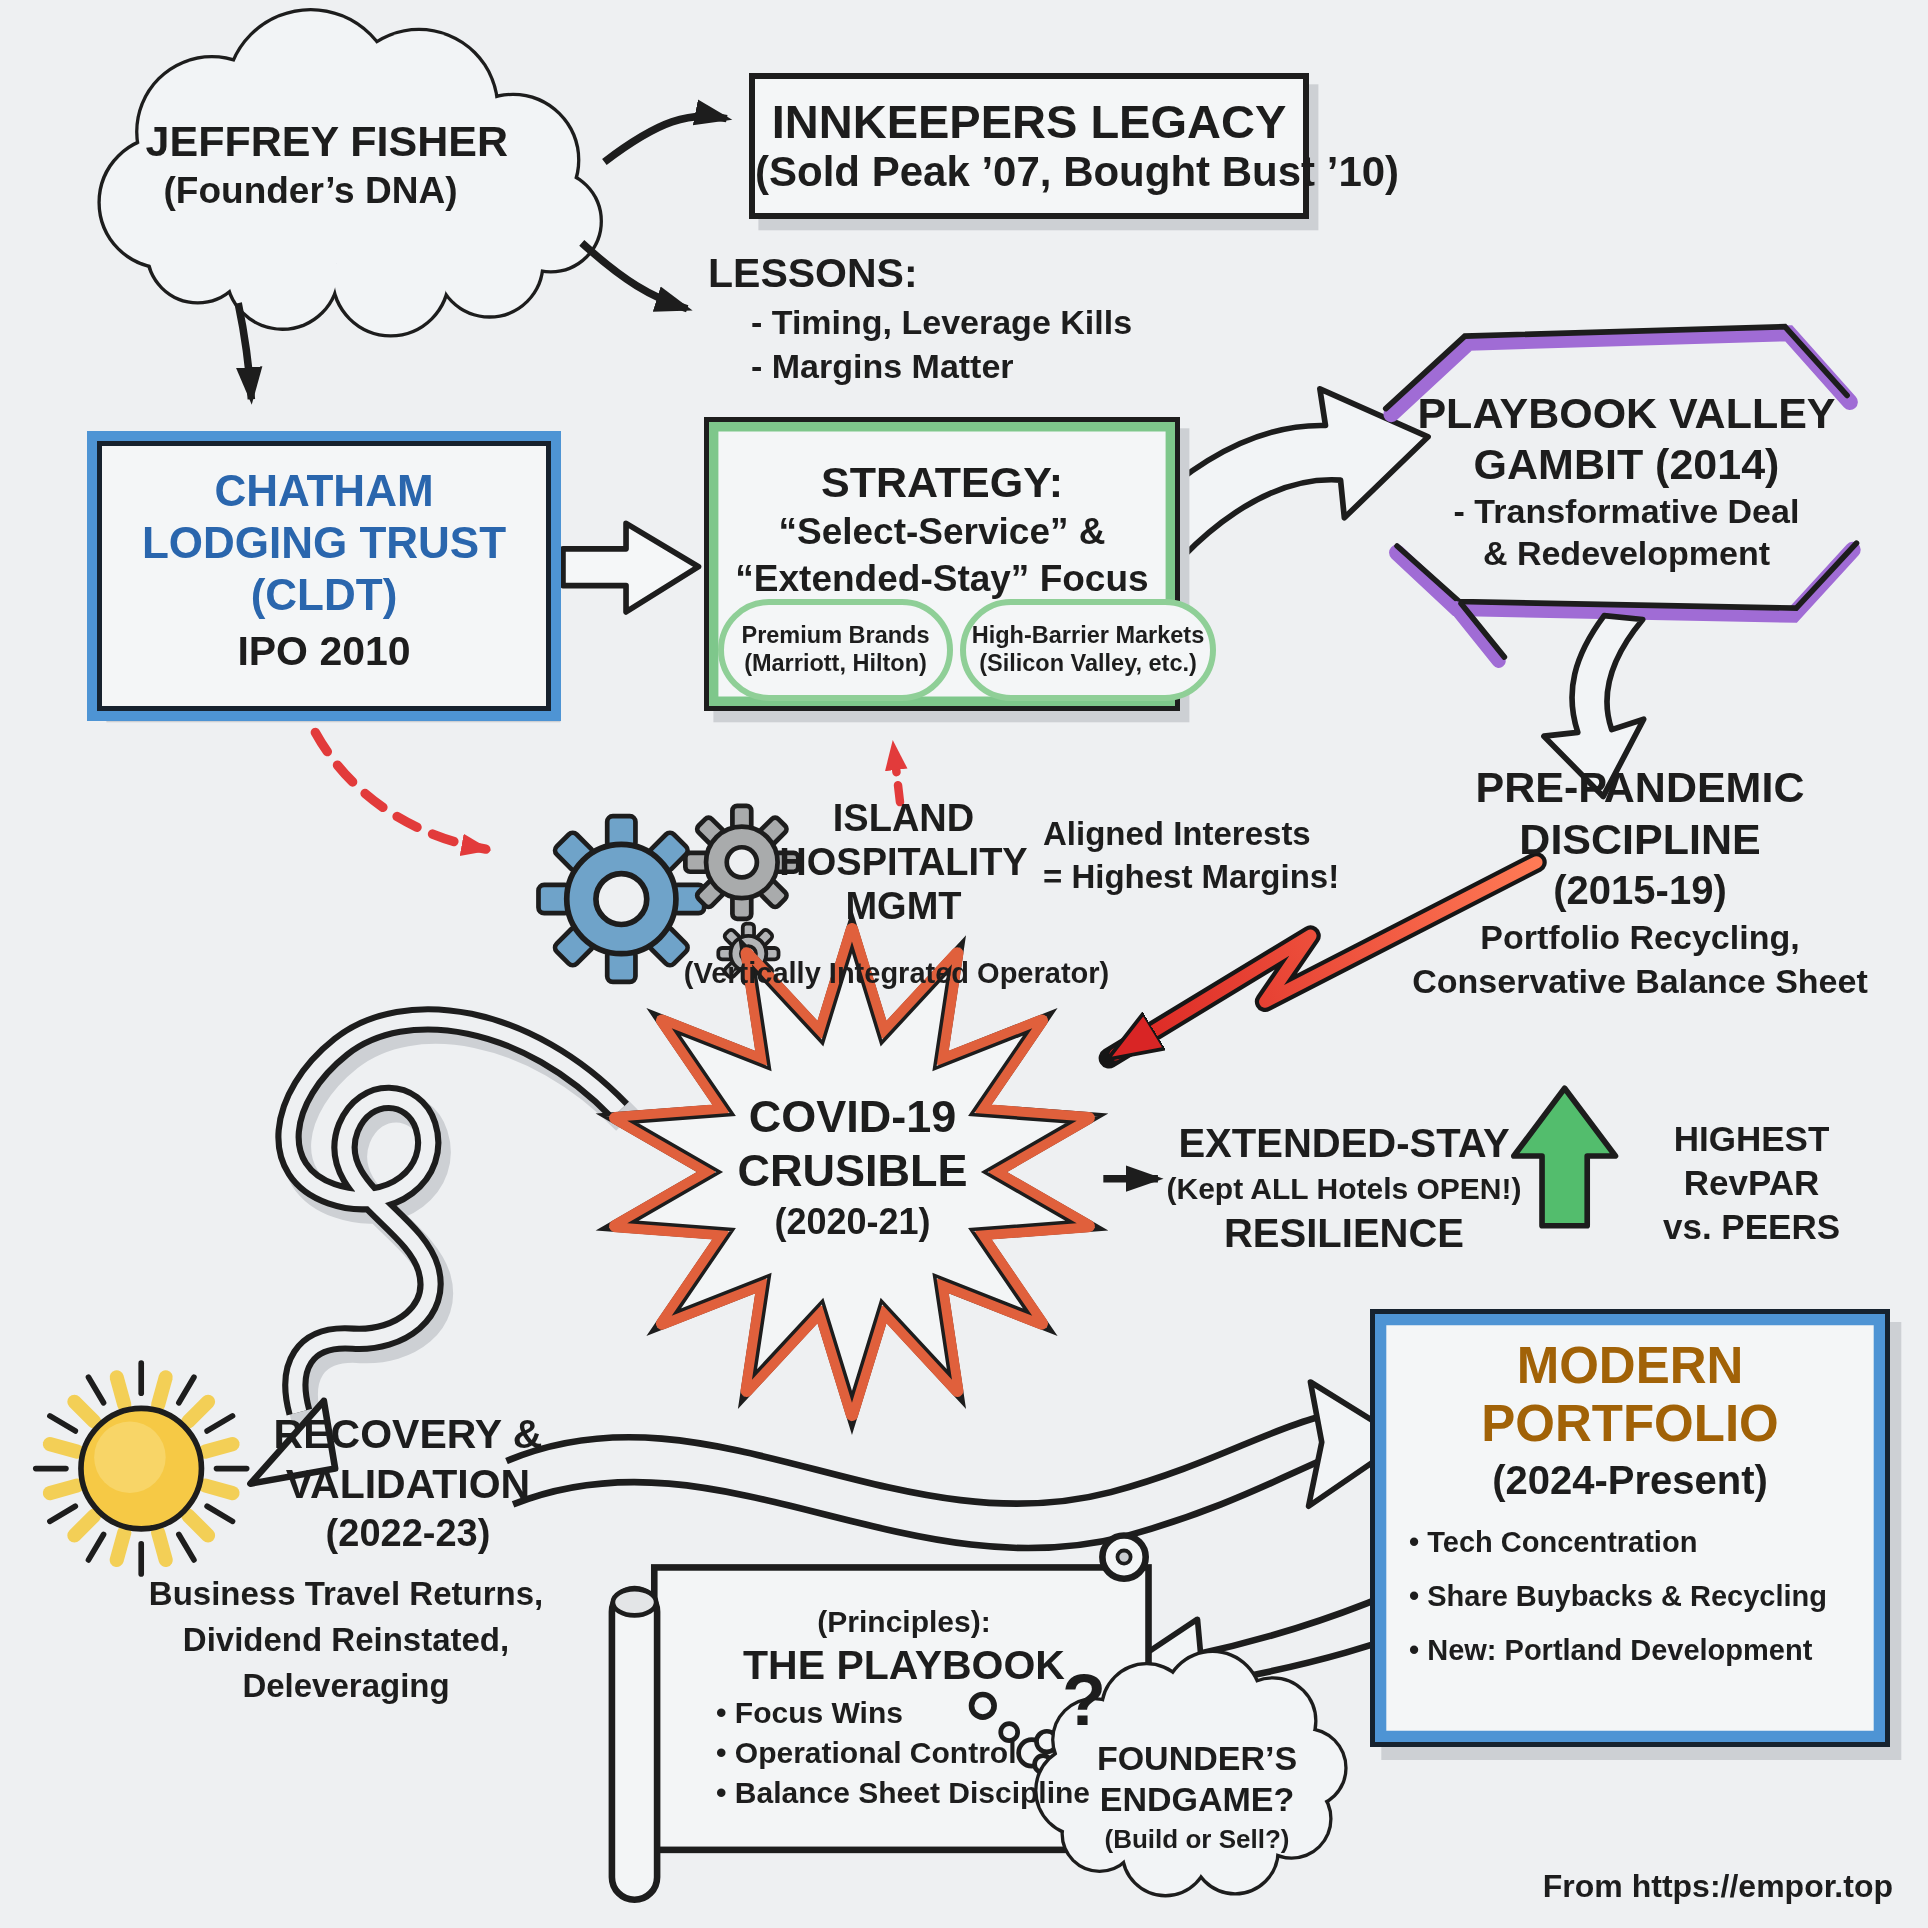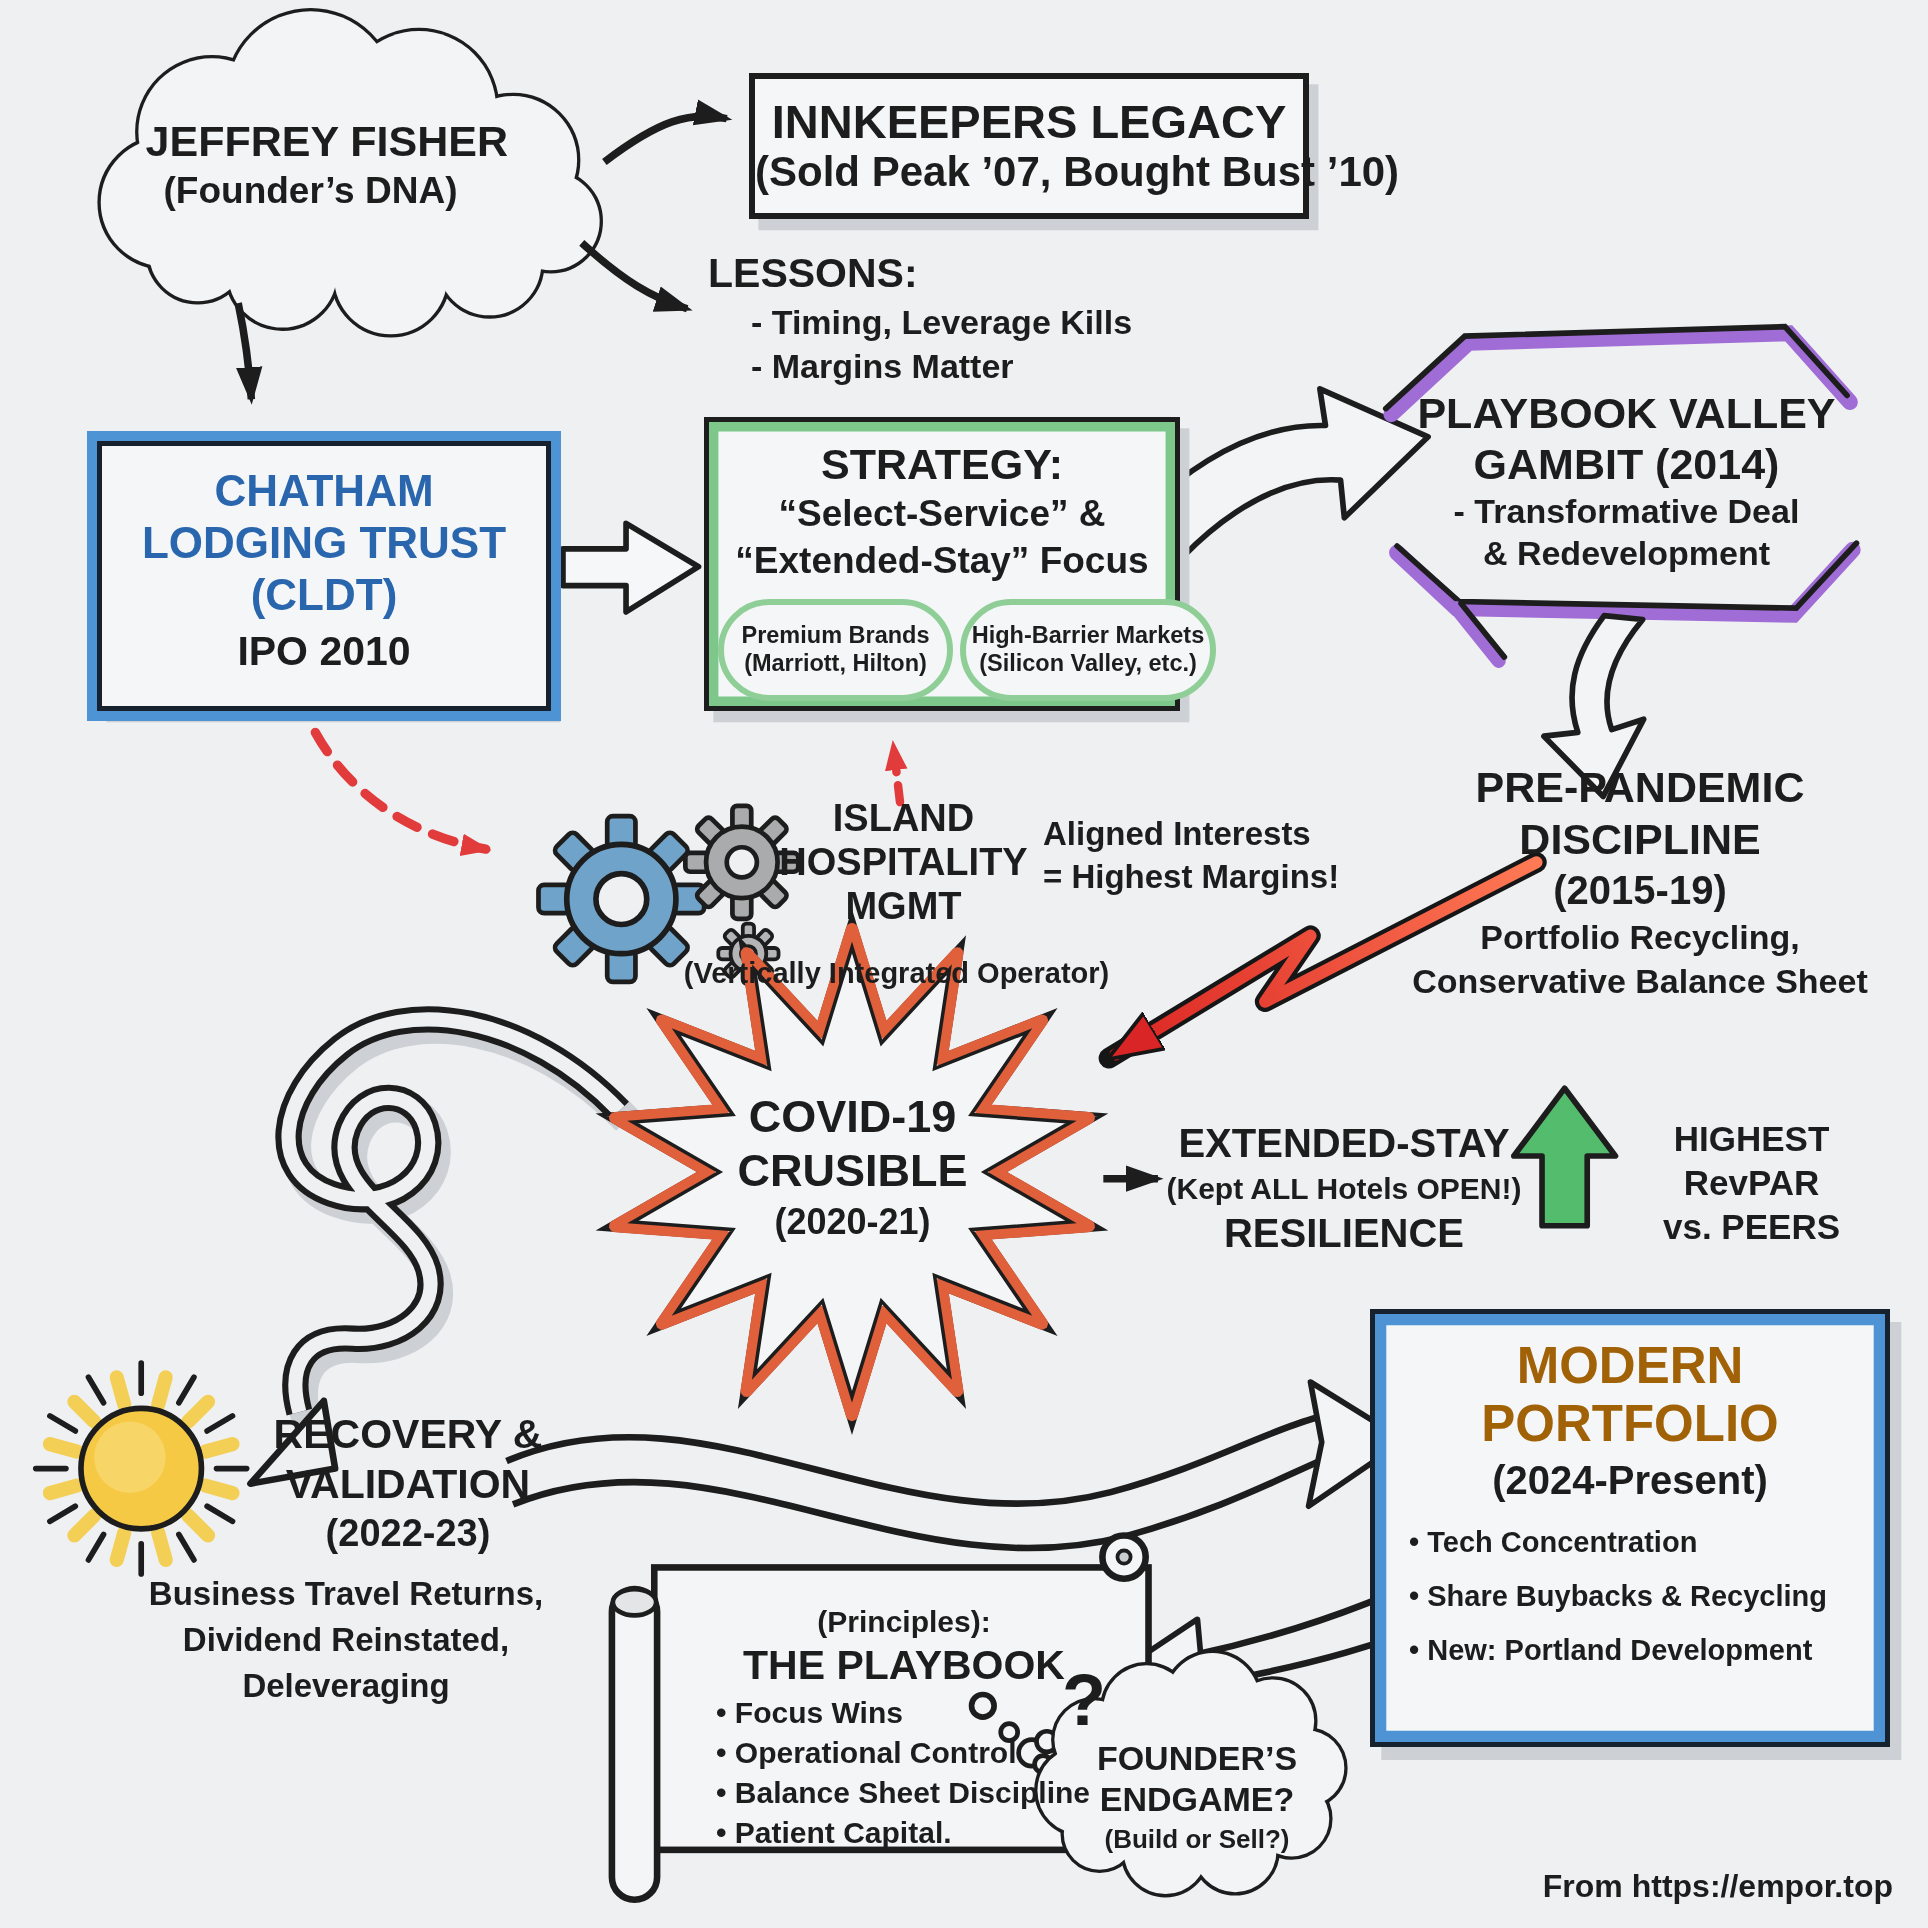--- a/index.html
+++ b/index.html
@@ -11,21 +11,21 @@
   .box{position:absolute;background:#f4f6f7;box-sizing:border-box;}
   .shadow{box-shadow:9.4px 11.3px 0 #cdd0d4;}
   
   .innkeepers{left:749px;top:73px;width:560px;height:146px;border:6.6px solid #1d1d1d;padding-top:15px;}
   .innkeepers .l1{font-size:47px;line-height:55px;}
   .innkeepers .l2{font-size:42px;line-height:45px;}
   .chatham{left:97px;top:441px;width:454px;height:270px;border:5.6px solid #17222e;outline:10.4px solid #4e94d4;padding-top:19px;}
   .chatham div{font-size:44px;line-height:52px;color:#2a66ad;}
   .chatham .ipo{color:#1d1d1d;font-size:41px;margin-top:3.8px;}
   .strategy{left:704px;top:417px;width:476px;height:294px;border:5.6px solid #1d1d1d;
-            box-shadow:inset 0 0 0 9.4px #7ec78b,9.4px 11.3px 0 #cdd0d4;padding-top:17px;}
+            box-shadow:inset 0 0 0 9.4px #7ec78b,9.4px 11.3px 0 #cdd0d4;padding-top:35px;}
   .strategy .l1{font-size:43px;line-height:51px;}
   .strategy .l2{font-size:37px;line-height:47px;}
   .oval{position:absolute;border:6.6px solid #8fcf97;border-radius:53px;background:#f4f6f7;
         font-weight:bold;font-size:23.5px;line-height:28px;text-align:center;padding-top:16px;box-sizing:border-box;}
   .modern{left:1370px;top:1309px;width:520px;height:438px;border:5.6px solid #16222e;
           box-shadow:inset 0 0 0 11.3px #4e94d4,11.3px 13px 0 #cdd0d4;padding-top:22.6px;}
   .modern .l1{font-size:51px;line-height:58px;color:#a16207;}
   .modern .l3{font-size:40px;line-height:55px;}
   .modern ul{list-style:none;margin:7.5px 0 0 0;padding:0 0 0 34px;text-align:left;}
   .modern li{font-size:29px;line-height:54px;font-weight:bold;}
@@ -359,21 +359,20 @@
 </div>
 
 <div class="t" style="left:692px;top:1601px;width:424px;">
   <div style="font-size:30px;line-height:41px;">(Principles):</div>
   <div style="font-size:41px;line-height:47px;">THE PLAYBOOK</div>
 </div>
 <div class="t" style="left:716px;top:1693px;width:433px;text-align:left;">
   <div style="font-size:30px;line-height:40px;">• Focus Wins</div>
   <div style="font-size:30px;line-height:40px;">• Operational Control</div>
   <div style="font-size:30px;line-height:40px;">• Balance Sheet Discipline</div>
-  <div style="font-size:30px;line-height:40px;">• Patient Capital.</div>
 </div>
 <div class="plain" style="left:1062px;top:1659px;font-size:72px;">?</div>
 
 <div class="t" style="left:1072px;top:1738px;width:250px;">
   <div style="font-size:34px;line-height:41px;">FOUNDER’S</div>
   <div style="font-size:34px;line-height:41px;">ENDGAME?</div>
   <div style="font-size:26px;line-height:38px;">(Build or Sell?)</div>
 </div>
 
 <div class="plain" style="left:1450px;top:1868px;width:443px;text-align:right;font-size:32px;">From https://empor.top</div>

